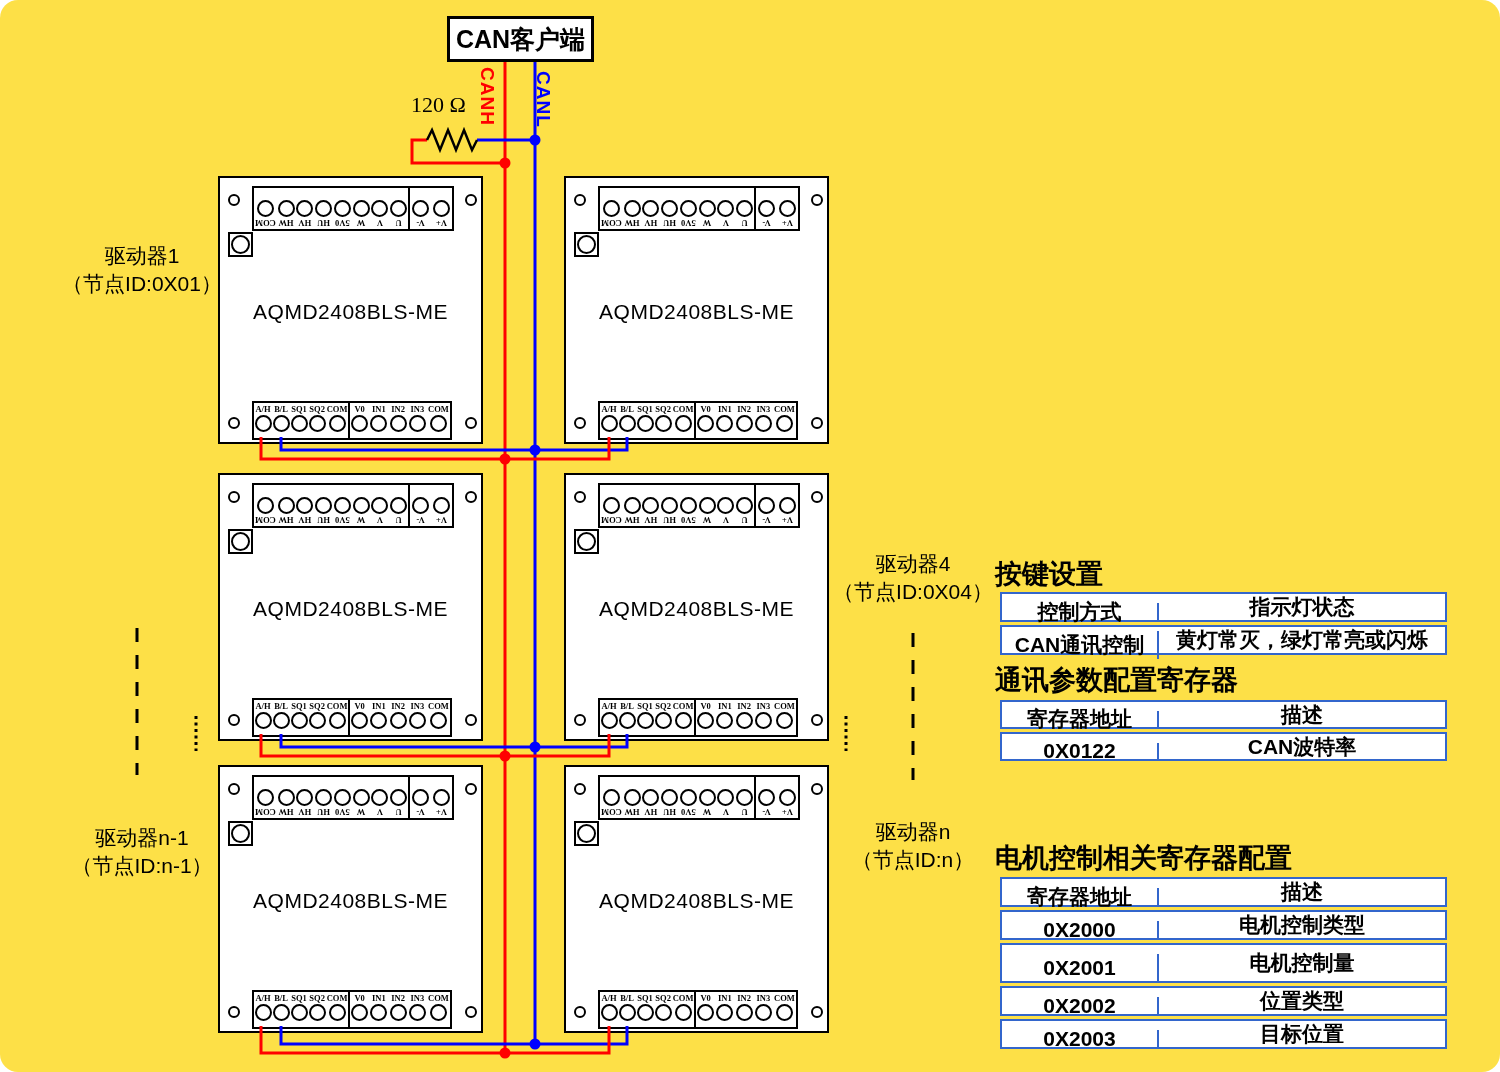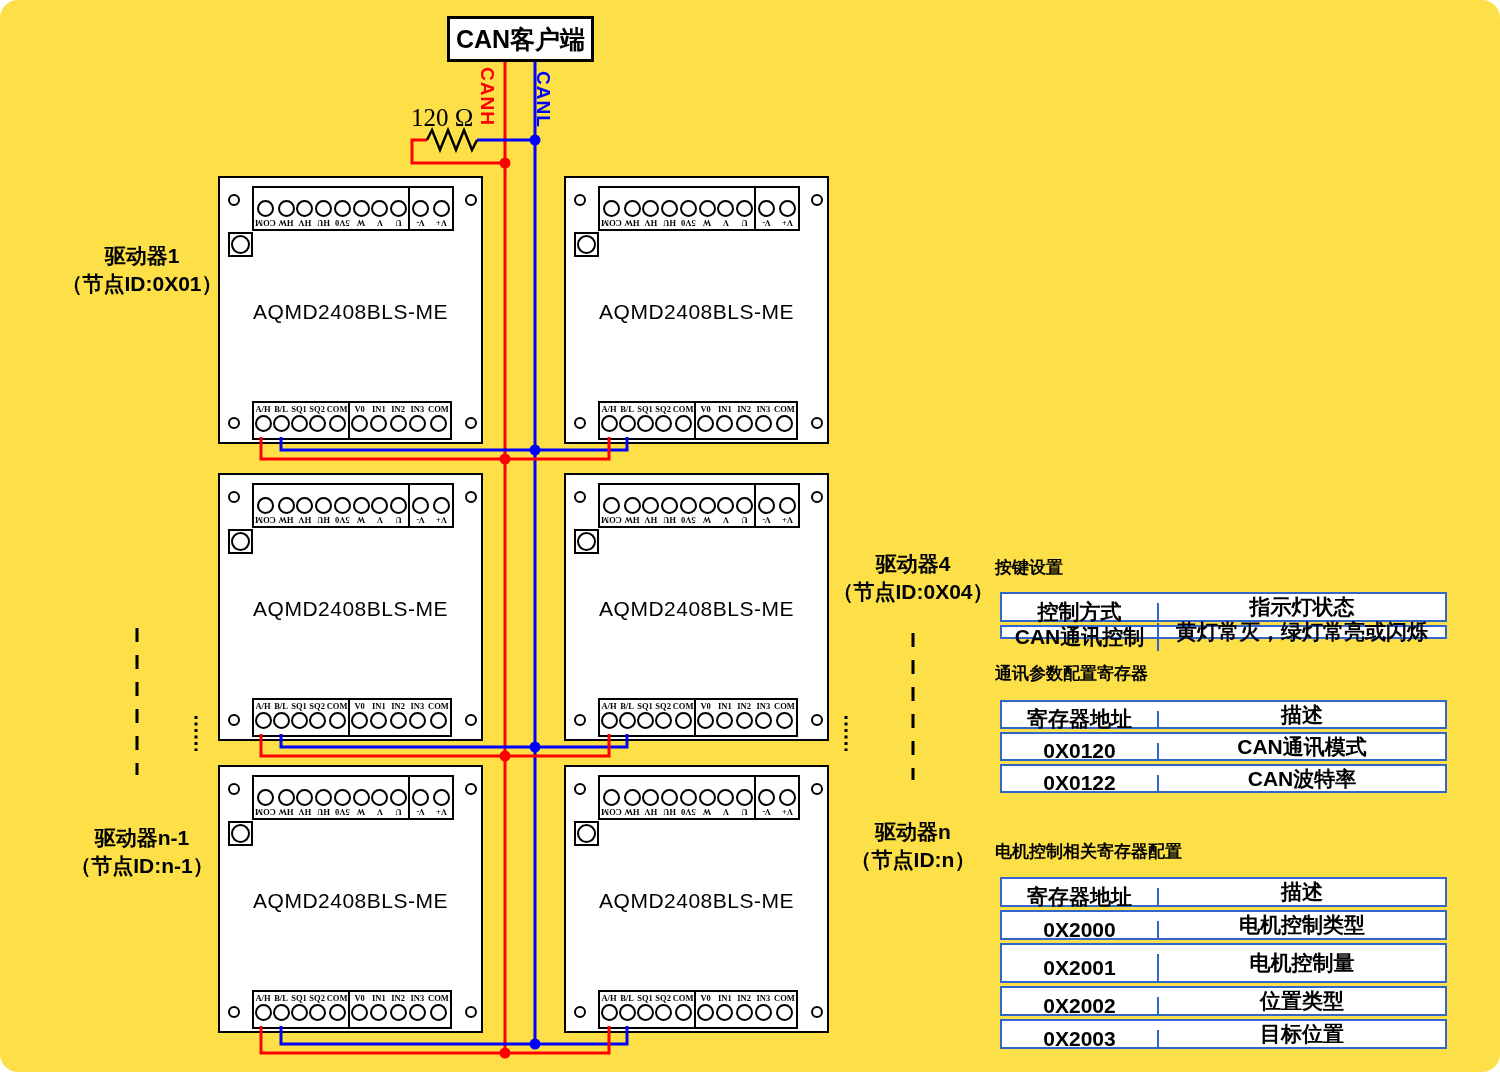--- a/index.html
+++ b/index.html
@@ -4,45 +4,45 @@
 <style>
   html,body{margin:0;padding:0;background:#fff;}
   #page{position:relative;width:1500px;height:1072px;background:#fde047;overflow:hidden;
         font-family:"Liberation Sans",sans-serif;border-radius:18px;}
   
   .can-box{position:absolute;left:447px;top:16px;width:147px;height:46px;border:3px solid #000;
            box-sizing:border-box;display:flex;align-items:center;justify-content:center;
            font-size:25px;font-weight:700;color:#000;background:#fff;z-index:2;}
   .vlabel{position:absolute;width:54px;height:20px;text-align:center;font-size:19px;font-weight:700;
           transform:rotate(90deg);letter-spacing:1px;z-index:2;}
-  .res-label{position:absolute;left:411px;top:104px;font-family:"Liberation Serif",serif;
-             font-size:25px;color:#000;z-index:2;}
+  .res-label{position:absolute;left:411px;top:92px;font-family:"Liberation Serif",serif;
+             font-size:22px;color:#000;z-index:2;}
   
   .board{position:absolute;width:265px;height:268px;border:2.5px solid #000;background:#fff;
          box-sizing:border-box;z-index:2;}
   .hole{position:absolute;width:12px;height:12px;border:2px solid #000;border-radius:50%;
         box-sizing:border-box;}
   .pushbtn{position:absolute;left:8px;top:54px;width:25px;height:25px;border:2.5px solid #000;
            box-sizing:border-box;display:flex;align-items:center;justify-content:center;}
   .pushbtn::after{content:"";width:15px;height:15px;border:2px solid #000;border-radius:50%;}
   .strip{position:absolute;border:2.5px solid #000;box-sizing:border-box;display:flex;
          justify-content:space-around;align-items:flex-start;background:#fff;padding-top:1px;}
   .term{display:flex;flex-direction:column;align-items:center;}
   .tl{font-family:"Liberation Serif",serif;font-weight:700;font-size:8.5px;line-height:10px;
       white-space:nowrap;}
   .tc{width:17px;height:17px;border:2px solid #000;border-radius:50%;box-sizing:border-box;
       margin-top:1px;}
   .rot{transform:rotate(180deg);}
   .model{position:absolute;left:0;right:0;top:122px;text-align:center;font-size:21px;
          color:#000;letter-spacing:0.5px;}
   
-  .drv-label{position:absolute;width:230px;text-align:center;font-size:21px;font-weight:700;
+  .drv-label{position:absolute;width:230px;text-align:center;font-size:21px;font-weight:400;
              line-height:28px;color:#000;z-index:1;}
   
-  .tbl-title{position:absolute;left:995px;font-size:17px;font-weight:700;color:#000;z-index:1;}
+  .tbl-title{position:absolute;left:995px;font-size:27px;font-weight:700;color:#000;z-index:1;}
   .tbl{position:absolute;left:1000px;width:447px;z-index:1;}
   .trow{display:flex;border:2.5px solid #3366cc;box-sizing:border-box;margin-bottom:3px;
         background:#fff;}
   .tcell{display:flex;align-items:center;justify-content:center;font-size:21px;font-weight:700;
          color:#000;white-space:nowrap;}
   .tc1{width:157px;border-right:2.5px solid #3366cc;box-sizing:border-box;margin-top:9px;}
   .tc2{flex:1;}
   
   #wires{position:absolute;left:0;top:0;z-index:3;pointer-events:none;}
 </style>
@@ -654,36 +654,32 @@
     <div>（节点ID:n）</div>
   </div>
 
   <div id="tables">
       <div class="tbl-title" style="top:556px;">按键设置</div>
       <div class="tbl" style="top:592px;">
         <div class="trow" style="height:30px;">
           <div class="tcell tc1">控制方式</div>
           <div class="tcell tc2">指示灯状态</div>
         </div>
-        <div class="trow" style="height:14px;align-items:center;">
+        <div class="trow" style="height:30px;align-items:center;">
           <div class="tcell tc1">CAN通讯控制</div>
           <div class="tcell tc2">黄灯常灭，绿灯常亮或闪烁</div>
         </div>
       </div>
       <div class="tbl-title" style="top:662px;">通讯参数配置寄存器</div>
       <div class="tbl" style="top:700px;">
         <div class="trow" style="height:29px;">
           <div class="tcell tc1">寄存器地址</div>
           <div class="tcell tc2">描述</div>
         </div>
         <div class="trow" style="height:29px;">
-          <div class="tcell tc1">0X0120</div>
-          <div class="tcell tc2">CAN通讯模式</div>
-        </div>
-        <div class="trow" style="height:29px;">
           <div class="tcell tc1">0X0122</div>
           <div class="tcell tc2">CAN波特率</div>
         </div>
       </div>
       <div class="tbl-title" style="top:840px;">电机控制相关寄存器配置</div>
       <div class="tbl" style="top:877px;">
         <div class="trow" style="height:30px;">
           <div class="tcell tc1">寄存器地址</div>
           <div class="tcell tc2">描述</div>
         </div>

